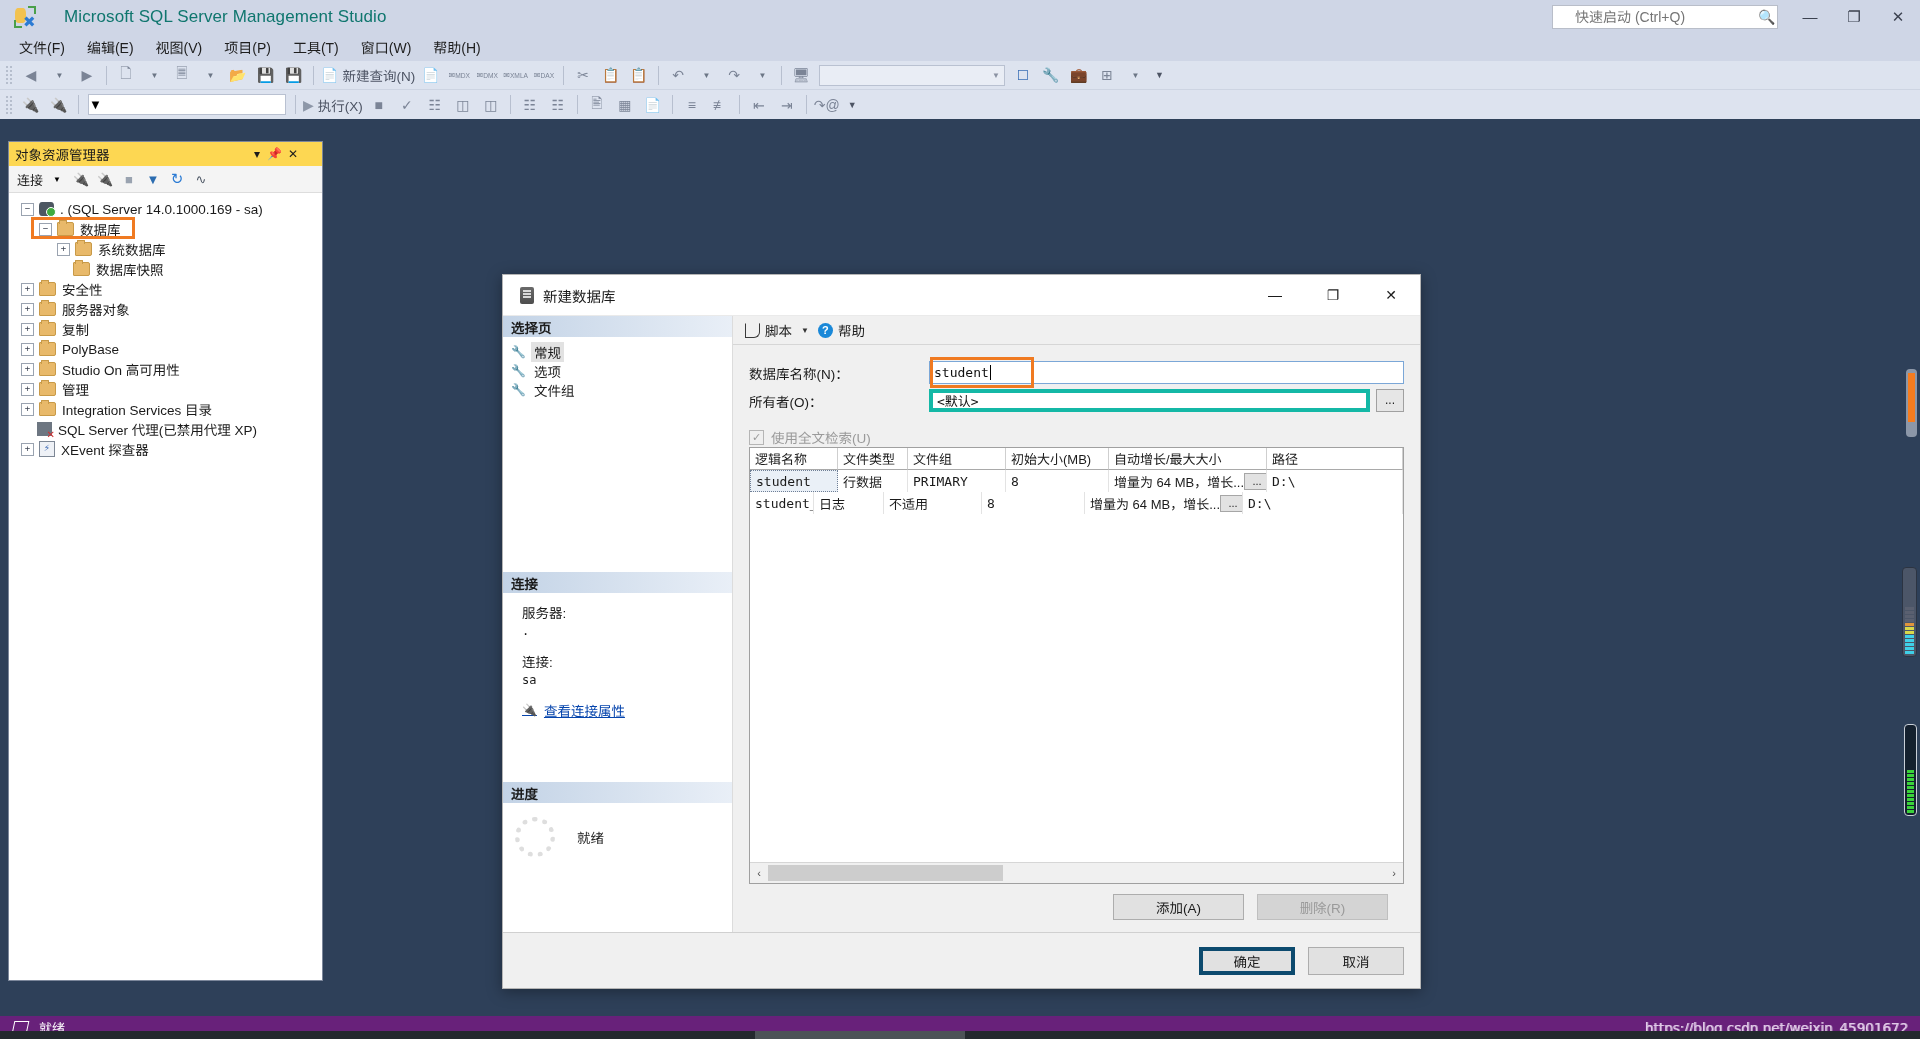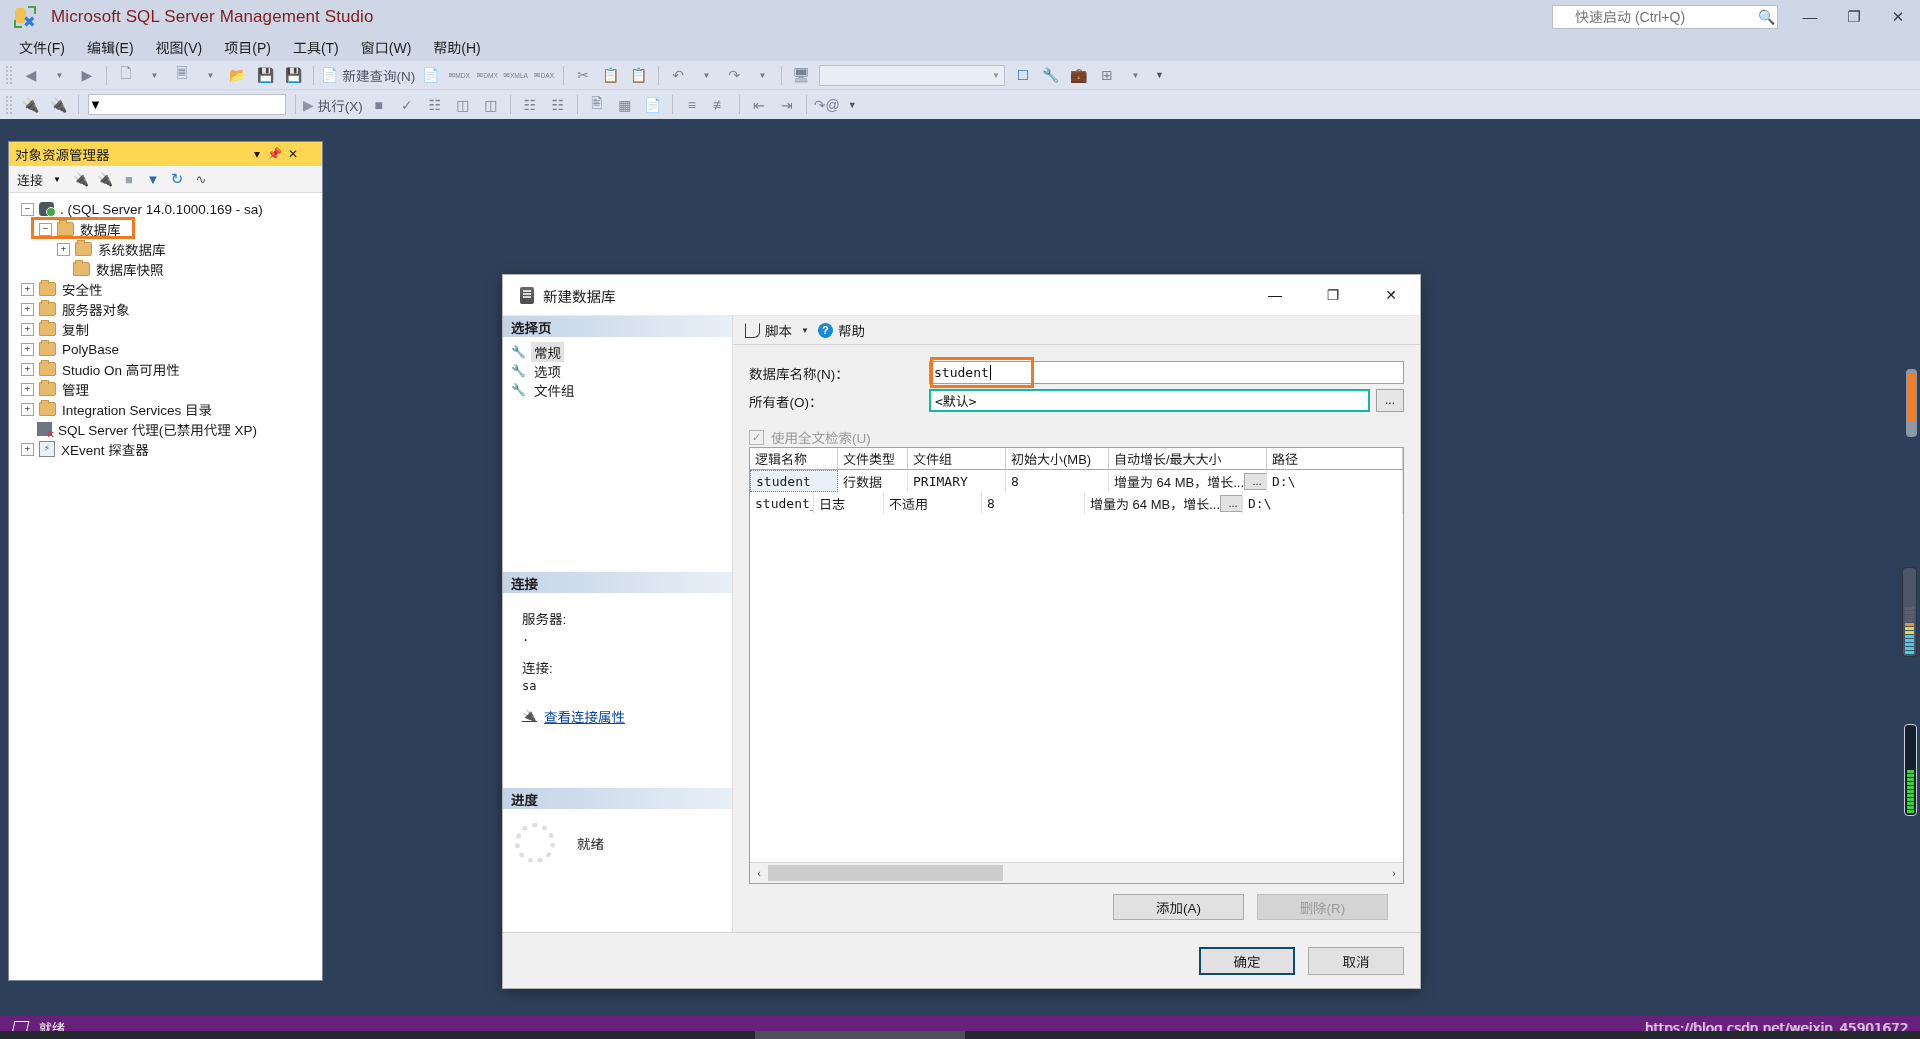--- a/index.html
+++ b/index.html
@@ -30,21 +30,21 @@
   .title-logo .xc {
     position: absolute; right: 0px; bottom: 0px; width: 13px; height: 13px;
     color: #2b7bd4; font-size: 15px; line-height: 13px; font-weight: bold;
   }
   .title-logo .br1, .title-logo .br2 {
     position: absolute; width: 6px; height: 6px; border: 2px solid #4aa04a;
   }
   .title-logo .br1 { left: 0; bottom: 0; border-top: none; border-right: none; }
   .title-logo .br2 { right: 0; top: 0; border-bottom: none; border-left: none; }
   .title-text {
-    margin-left: 15px; font-size: 17px; color: #7f1d1d; letter-spacing: .1px;
+    margin-left: 28px; font-size: 17px; color: #0f766e; letter-spacing: .1px;
   }
   .title-right {
     margin-left: auto; display: flex; align-items: center; height: 33px;
   }
   .quicklaunch {
     width: 226px; height: 24px; background: #ffffff; border: 1px solid #b9bec9;
     display: flex; align-items: center; margin-right: 10px; box-sizing: border-box;
   }
   .quicklaunch input {
     flex: 1; border: none; outline: none; font-size: 14px; color: #6f7784;
@@ -213,21 +213,21 @@
   .page-item {
     display: flex; align-items: center; height: 19px; font-size: 13.5px; color: #1b1b1b;
   }
   .wrench {
     width: 14px; height: 14px; margin-right: 6px; flex: 0 0 auto;
     color: #3a3a3a; font-size: 12px; line-height: 14px; text-align: center;
   }
   .page-lbl.sel { background: #e2e2e2; padding: 0 3px; }
   .page-lbl { padding: 0 3px; }
   .conn-body { padding: 9px 0 0 19px; font-size: 13px; color: #1b1b1b; }
-  .conn-lbl { font-size: 13.5px; margin-bottom: 2px; margin-top: 6px; }
+  .conn-lbl { font-size: 13.5px; margin-bottom: 2px; }
   .conn-val { font-family: "DejaVu Sans Mono", monospace; font-size: 12px; margin-bottom: 13px; }
   .conn-link {
     display: flex; align-items: center; color: #0645ad; text-decoration: underline;
     font-size: 13.5px; margin-top: 4px;
   }
   .plug2 { margin-right: 7px; color: #555; font-size: 12px; }
   .prog-body { padding: 14px 0 0 12px; display: flex; align-items: center; }
   .spinner {
     width: 30px; height: 30px; border-radius: 50%;
     border: 5px dotted #dedede; margin-right: 22px; flex: 0 0 auto;
@@ -259,21 +259,21 @@
   .frow { display: flex; align-items: center; margin-bottom: 5px; position: relative; }
   .flabel {
     width: 180px; font-size: 13.5px; color: #1b1b1b; flex: 0 0 auto;
     font-family: "Liberation Sans", sans-serif;
   }
   .finput {
     flex: 1; height: 23px; background: #fff; border: 1px solid #7ba7d7;
     box-sizing: border-box; display: flex; align-items: center; padding-left: 4px;
     font-family: "DejaVu Sans Mono", monospace; font-size: 13px; color: #111;
   }
-  .finput.plain { border: 2px solid #14b8a6; }
+  .finput.plain { border: 4px solid #14b8a6; }
   .caret-bar {
     display: inline-block; width: 1px; height: 15px; background: #000; margin-left: 1px;
   }
   .fbtn-dots {
     width: 28px; height: 23px; margin-left: 6px; background: #e6e6e6;
     border: 1px solid #a0a0a0; font-size: 12px; text-align: center; line-height: 21px;
     color: #1b1b1b; flex: 0 0 auto; box-sizing: border-box;
   }
   .fcheck { display: flex; align-items: center; margin-top: 10px; }
   .cbox {
@@ -318,21 +318,21 @@
 
   .addrow {
     display: flex; justify-content: flex-end; padding: 10px 16px 12px 16px; flex: 0 0 auto;
   }
   .btn {
     width: 131px; height: 26px; background: #e1e1e1; border: 1px solid #adadad;
     font-size: 13.5px; color: #1b1b1b; display: flex; align-items: center;
     justify-content: center; box-sizing: border-box; margin-left: 13px;
   }
   .btn.disabled { color: #9a9a9a; background: #d4d4d4; border-color: #bfbfbf; }
-  .btn.primary { border: 2px solid #0c4a6e; background: #e1e1e1; }
+  .btn.primary { border: 4px solid #0c4a6e; background: #e1e1e1; }
 
   .dlg-footer {
     height: 56px; border-top: 1px solid #d0d0d0; background: #f0f0f0;
     display: flex; align-items: center; justify-content: flex-end;
     padding-right: 16px; box-sizing: border-box; flex: 0 0 auto;
   }
   .btn.footer { width: 96px; height: 28px; }
 
   
   .edge-ind { position: absolute; right: 3px; border-radius: 4px; overflow: hidden; }

